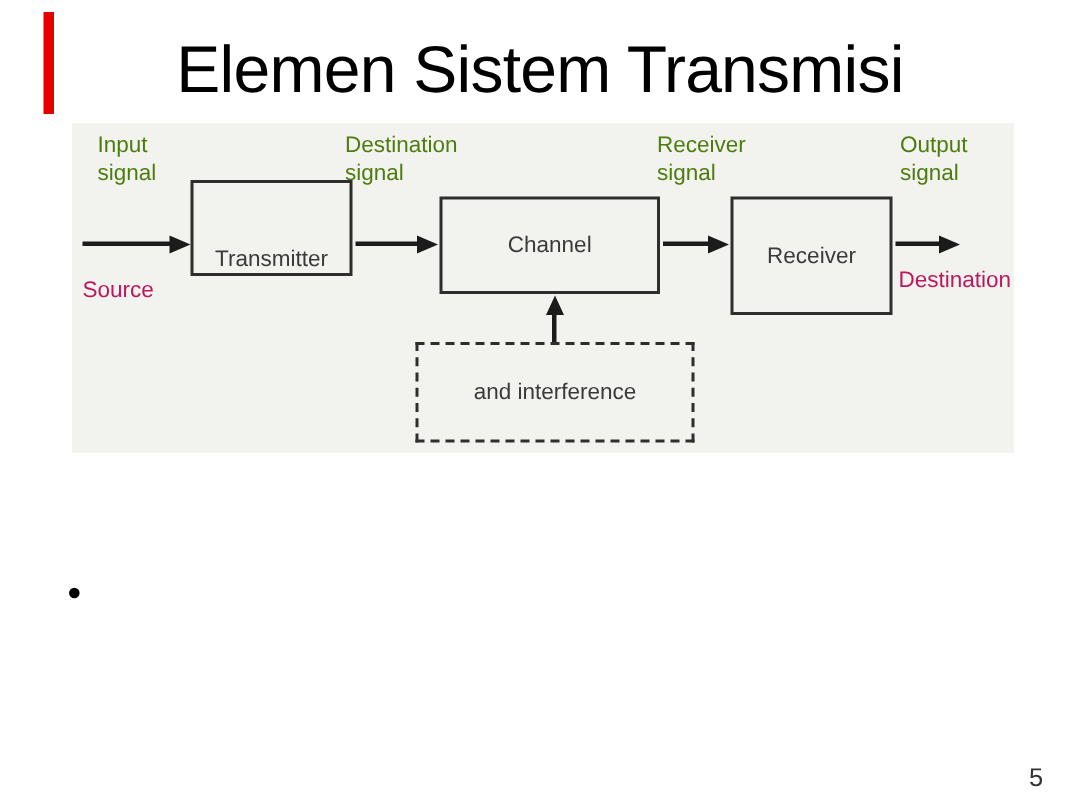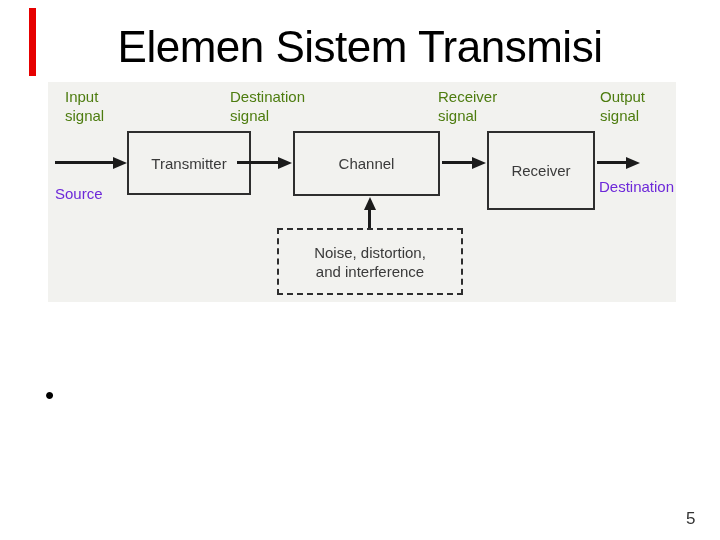--- a/index.html
+++ b/index.html
@@ -24,21 +24,21 @@
     display:flex;flex-direction:column;align-items:center;justify-content:center;
     font-size:15px;line-height:19px;color:#3a3a3a;text-align:center;
   }
   .dashed{border-style:dashed;}
   .shaft-h{position:absolute;height:3px;background:#1b1b1b;}
   .shaft-v{position:absolute;width:3px;background:#1b1b1b;}
   .head-r{position:absolute;width:0;height:0;border-left:14px solid #1b1b1b;
           border-top:6px solid transparent;border-bottom:6px solid transparent;}
   .head-u{position:absolute;width:0;height:0;border-bottom:13px solid #1b1b1b;
           border-left:6px solid transparent;border-right:6px solid transparent;}
-  .endpoint{position:absolute;font-size:15px;color:#6d28d9;white-space:nowrap;}
+  .endpoint{position:absolute;font-size:15px;color:#be185d;white-space:nowrap;}
   
   #bullet-marker{position:absolute;left:45px;top:378px;font-size:26px;line-height:35px;color:#000;}
   #bullet-lines{position:absolute;left:68px;top:378px;color:#000;}
   .b-line{font-size:26px;line-height:35px;white-space:nowrap;}
   
   #page-num{position:absolute;left:686px;top:509px;width:24px;font-size:17px;color:#333;}
 </style>
 </head>
 <body>
 
@@ -61,21 +61,21 @@
     </div>
     <div class="sig-label" style="left:438px;top:87px;">
       <div>Receiver</div>
       <div>signal</div>
     </div>
     <div class="sig-label" style="left:600px;top:87px;">
       <div>Output</div>
       <div>signal</div>
     </div>
 
-    <div class="dbox" style="left:127px;top:131px;width:124px;height:64px;">
+    <div class="dbox" style="left:127px;top:120px;width:108px;height:64px;justify-content:flex-end;">
       <div>Transmitter</div>
     </div>
     <div class="dbox" style="left:293px;top:131px;width:147px;height:65px;">
       <div>Channel</div>
     </div>
     <div class="dbox" style="left:487px;top:131px;width:108px;height:79px;">
       <div>Receiver</div>
     </div>
 
     <div>
@@ -97,21 +97,20 @@
 
     <div>
       <div class="shaft-v" style="left:368px;top:208px;height:20px;"></div>
       <div class="head-u" style="left:363.5px;top:197px;"></div>
     </div>
 
     <div class="endpoint" style="left:55px;top:185px;">Source</div>
     <div class="endpoint" style="left:599px;top:178px;">Destination</div>
 
     <div class="dbox dashed" style="left:277px;top:228px;width:186px;height:67px;">
-      <div>Noise, distortion,</div>
       <div>and interference</div>
     </div>
   </div>
 
   <div>
     <div id="bullet-marker">•</div>
     <div id="bullet-lines">
     </div>
   </div>
 

